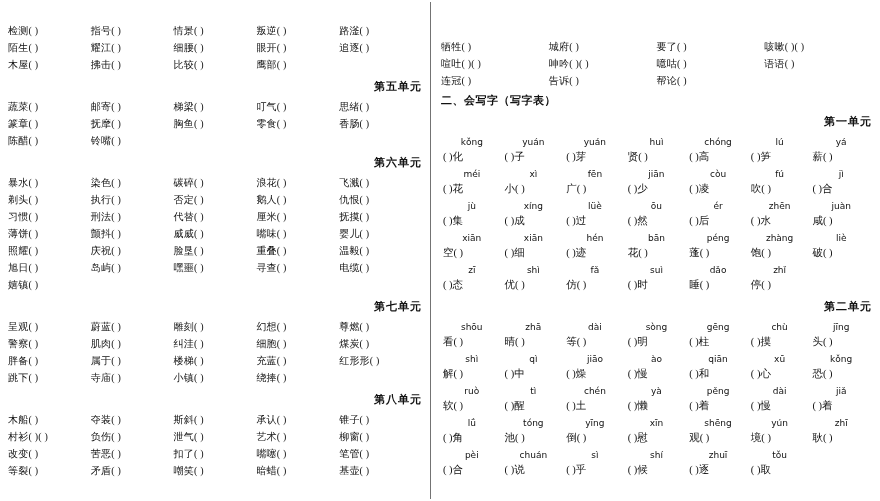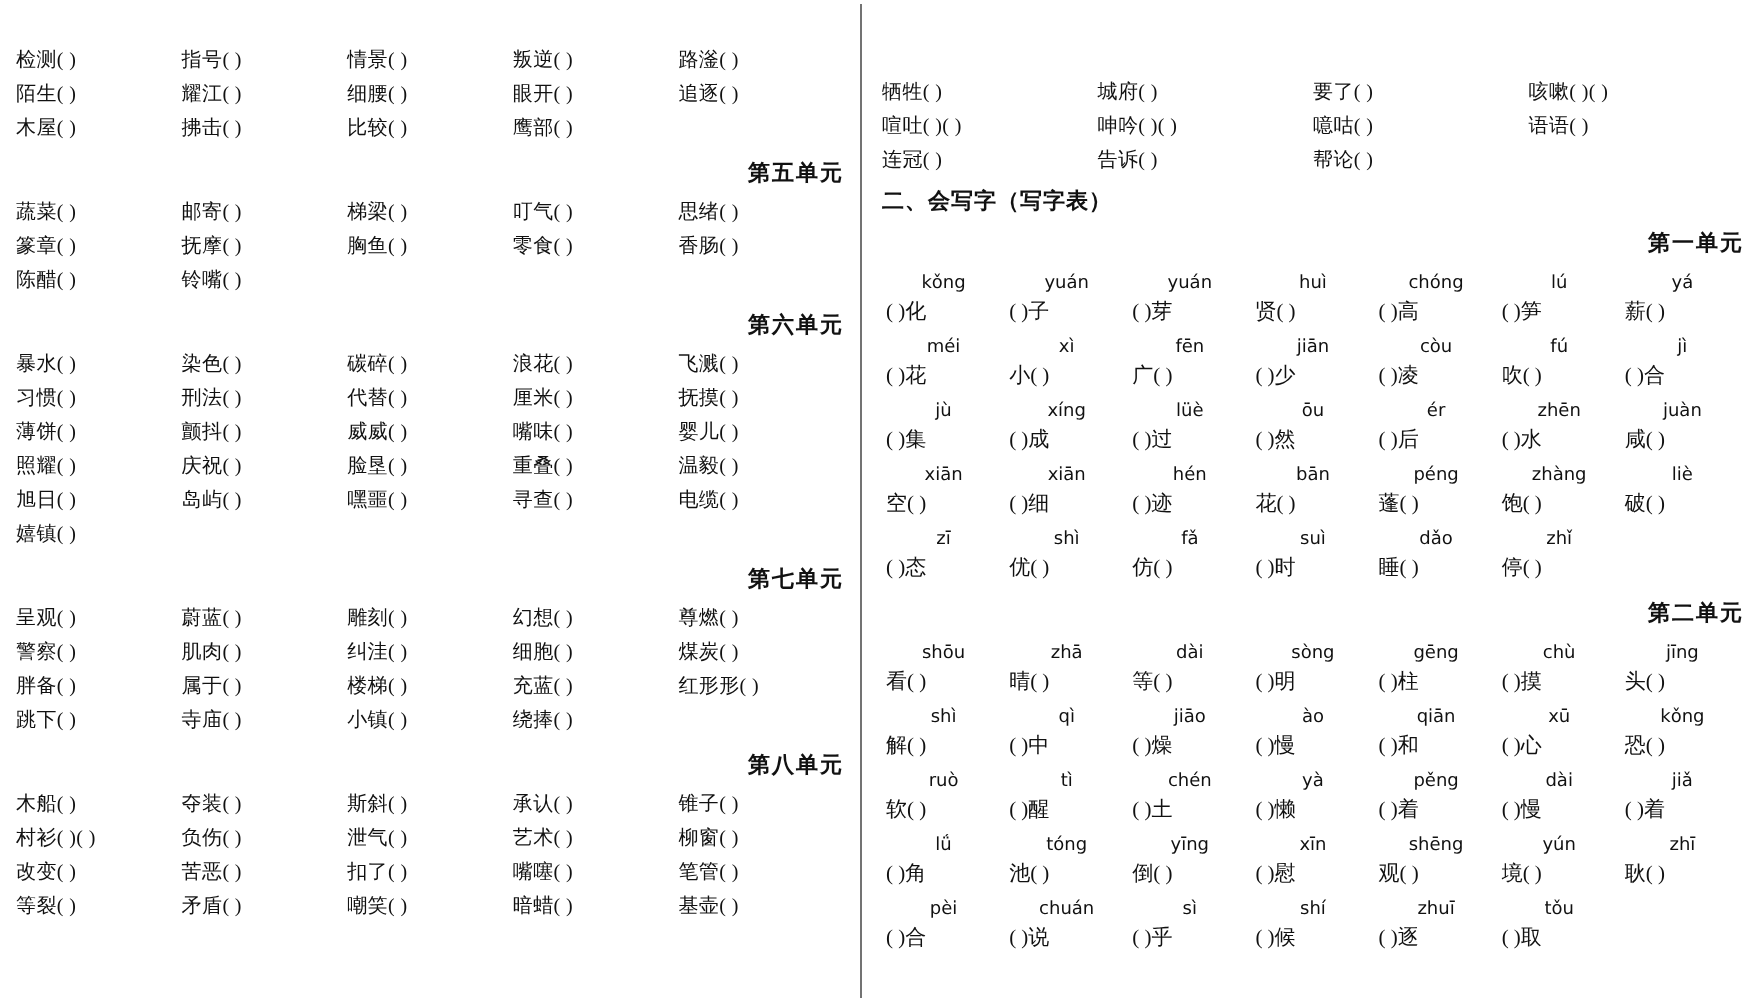--- a/index.html
+++ b/index.html
@@ -228,20 +228,37 @@
                 <span class="cell">染色(    )</span>
               </td>
               <td>
                 <span class="cell">碳碎(    )</span>
               </td>
               <td>
                 <span class="cell">浪花(    )</span>
               </td>
               <td>
                 <span class="cell">飞溅(    )</span>
+              </td>
+            </tr>
+            <tr>
+              <td>
+                <span class="cell">剃头(    )</span>
+              </td>
+              <td>
+                <span class="cell">执行(    )</span>
+              </td>
+              <td>
+                <span class="cell">否定(    )</span>
+              </td>
+              <td>
+                <span class="cell">鹅人(    )</span>
+              </td>
+              <td>
+                <span class="cell">仇恨(    )</span>
               </td>
             </tr>
             <tr>
               <td>
                 <span class="cell">习惯(    )</span>
               </td>
               <td>
                 <span class="cell">刑法(    )</span>
               </td>
               <td>

